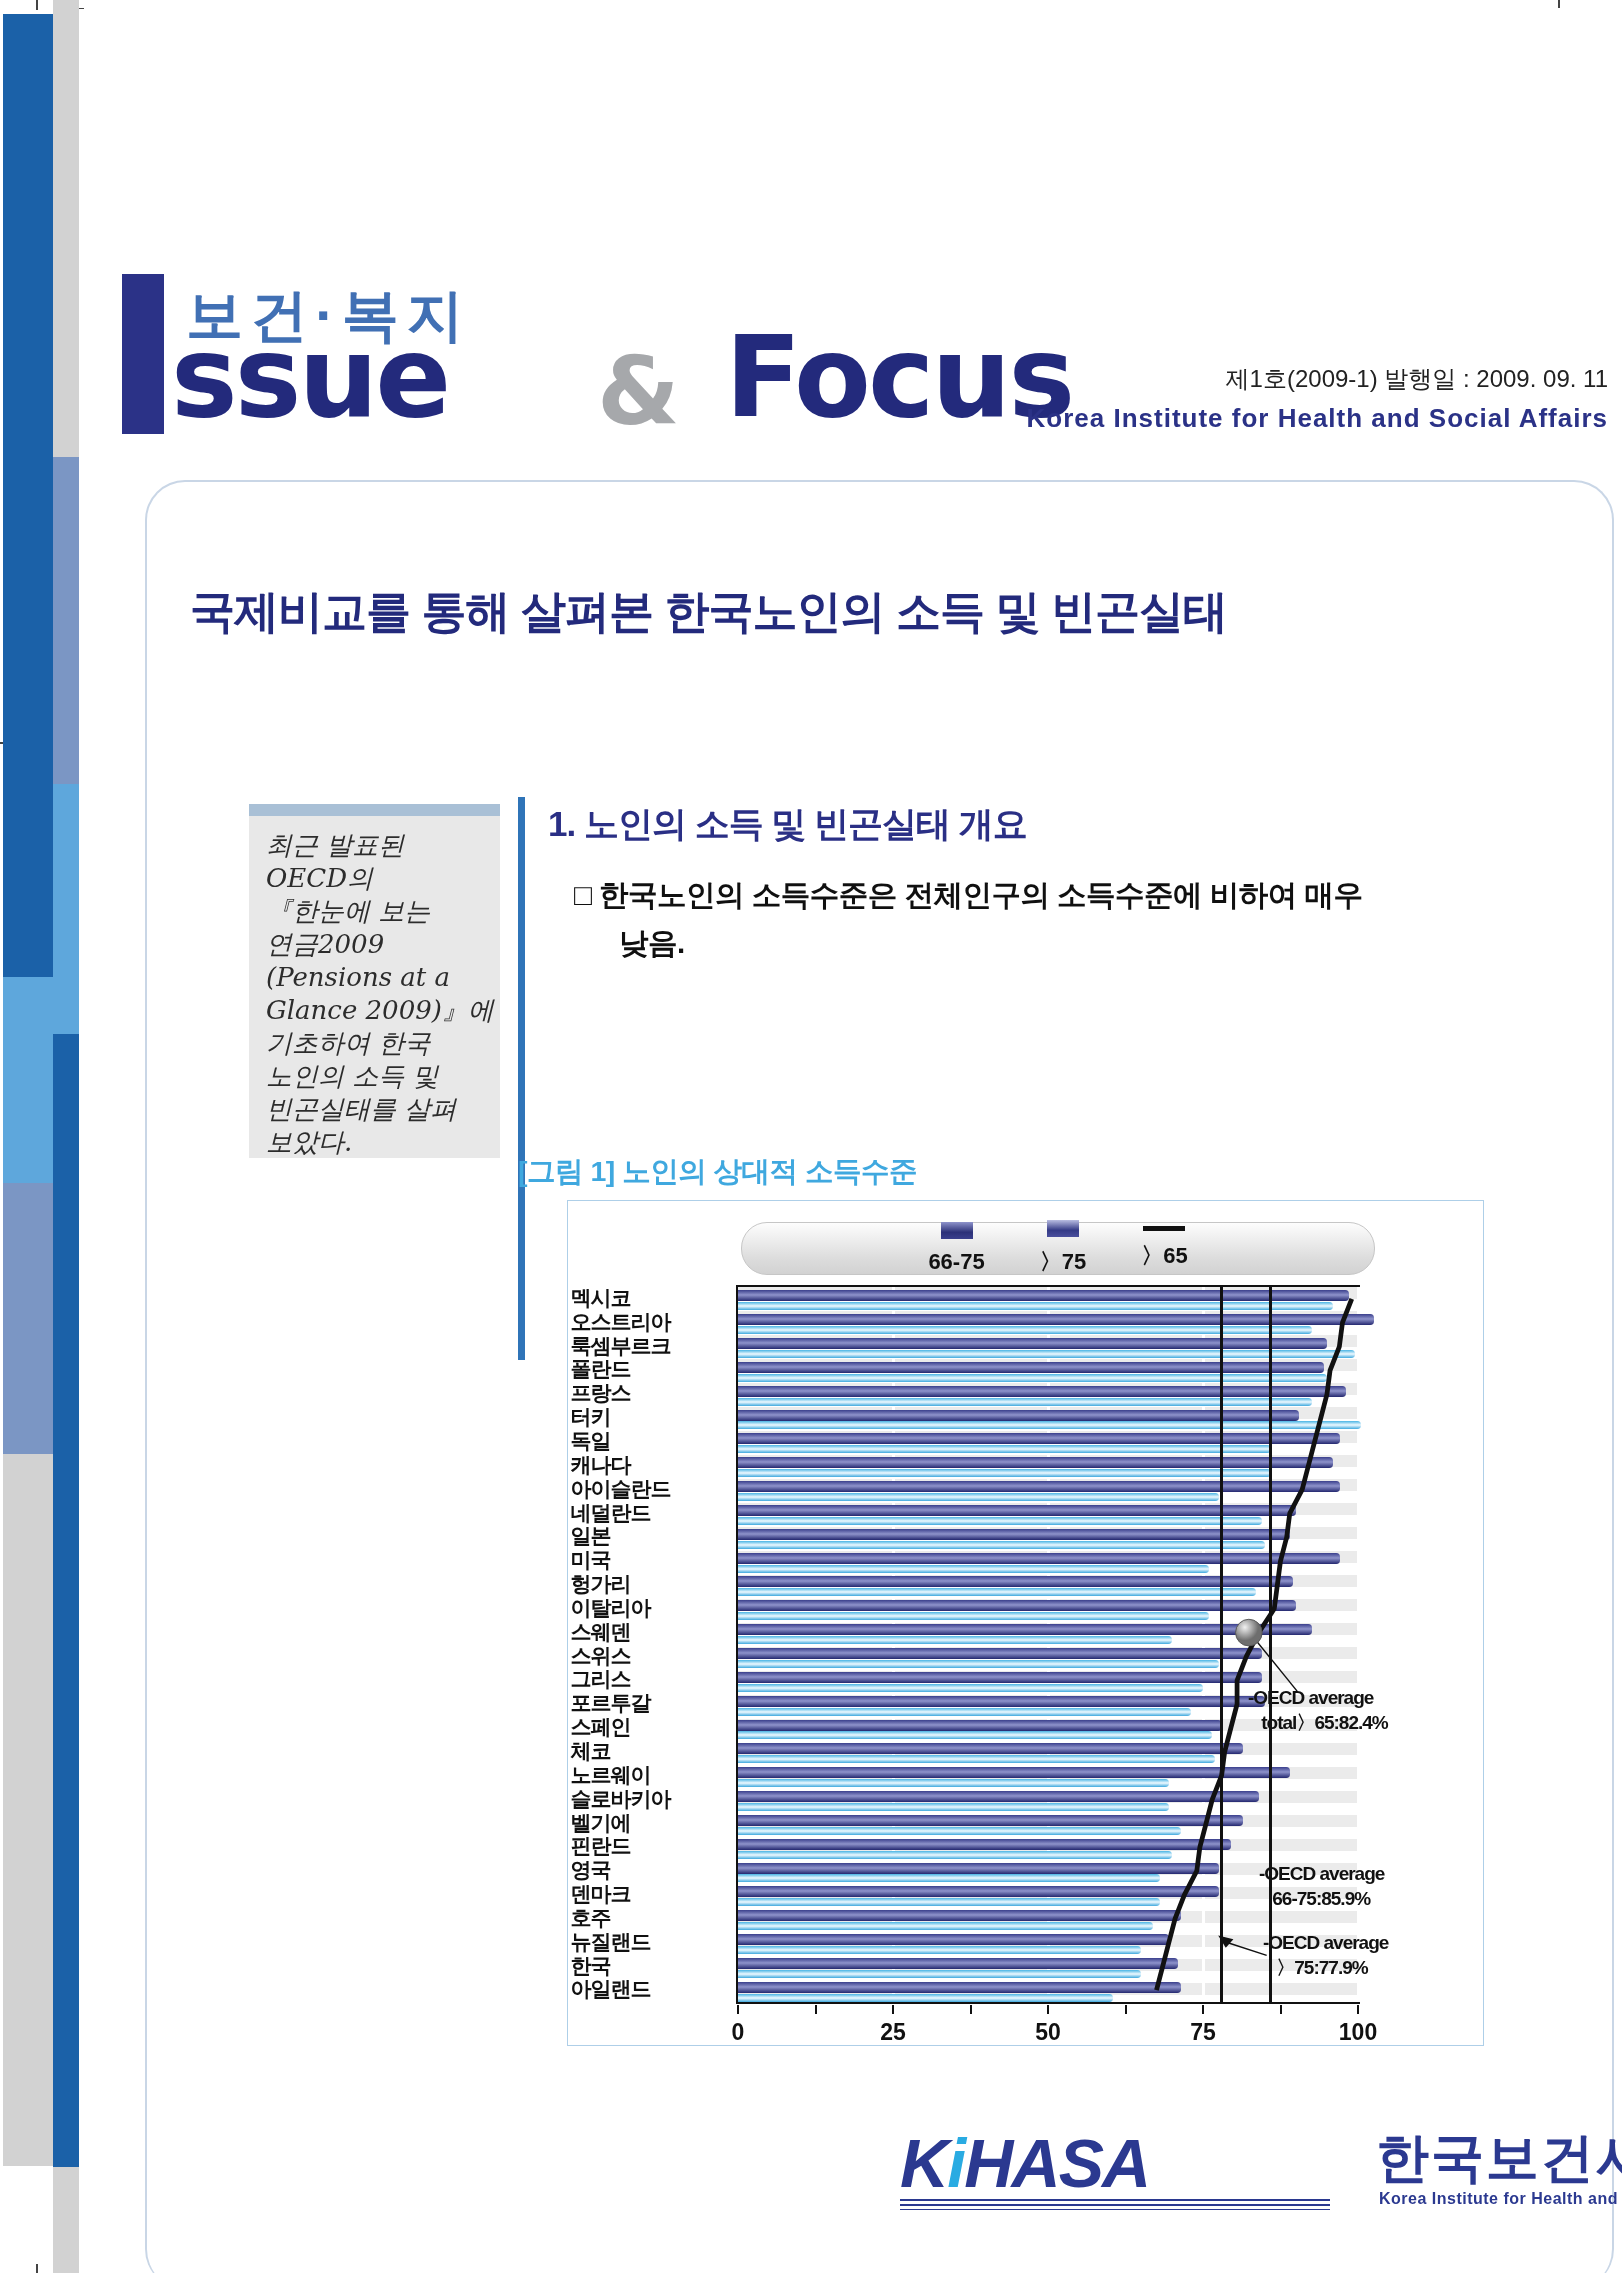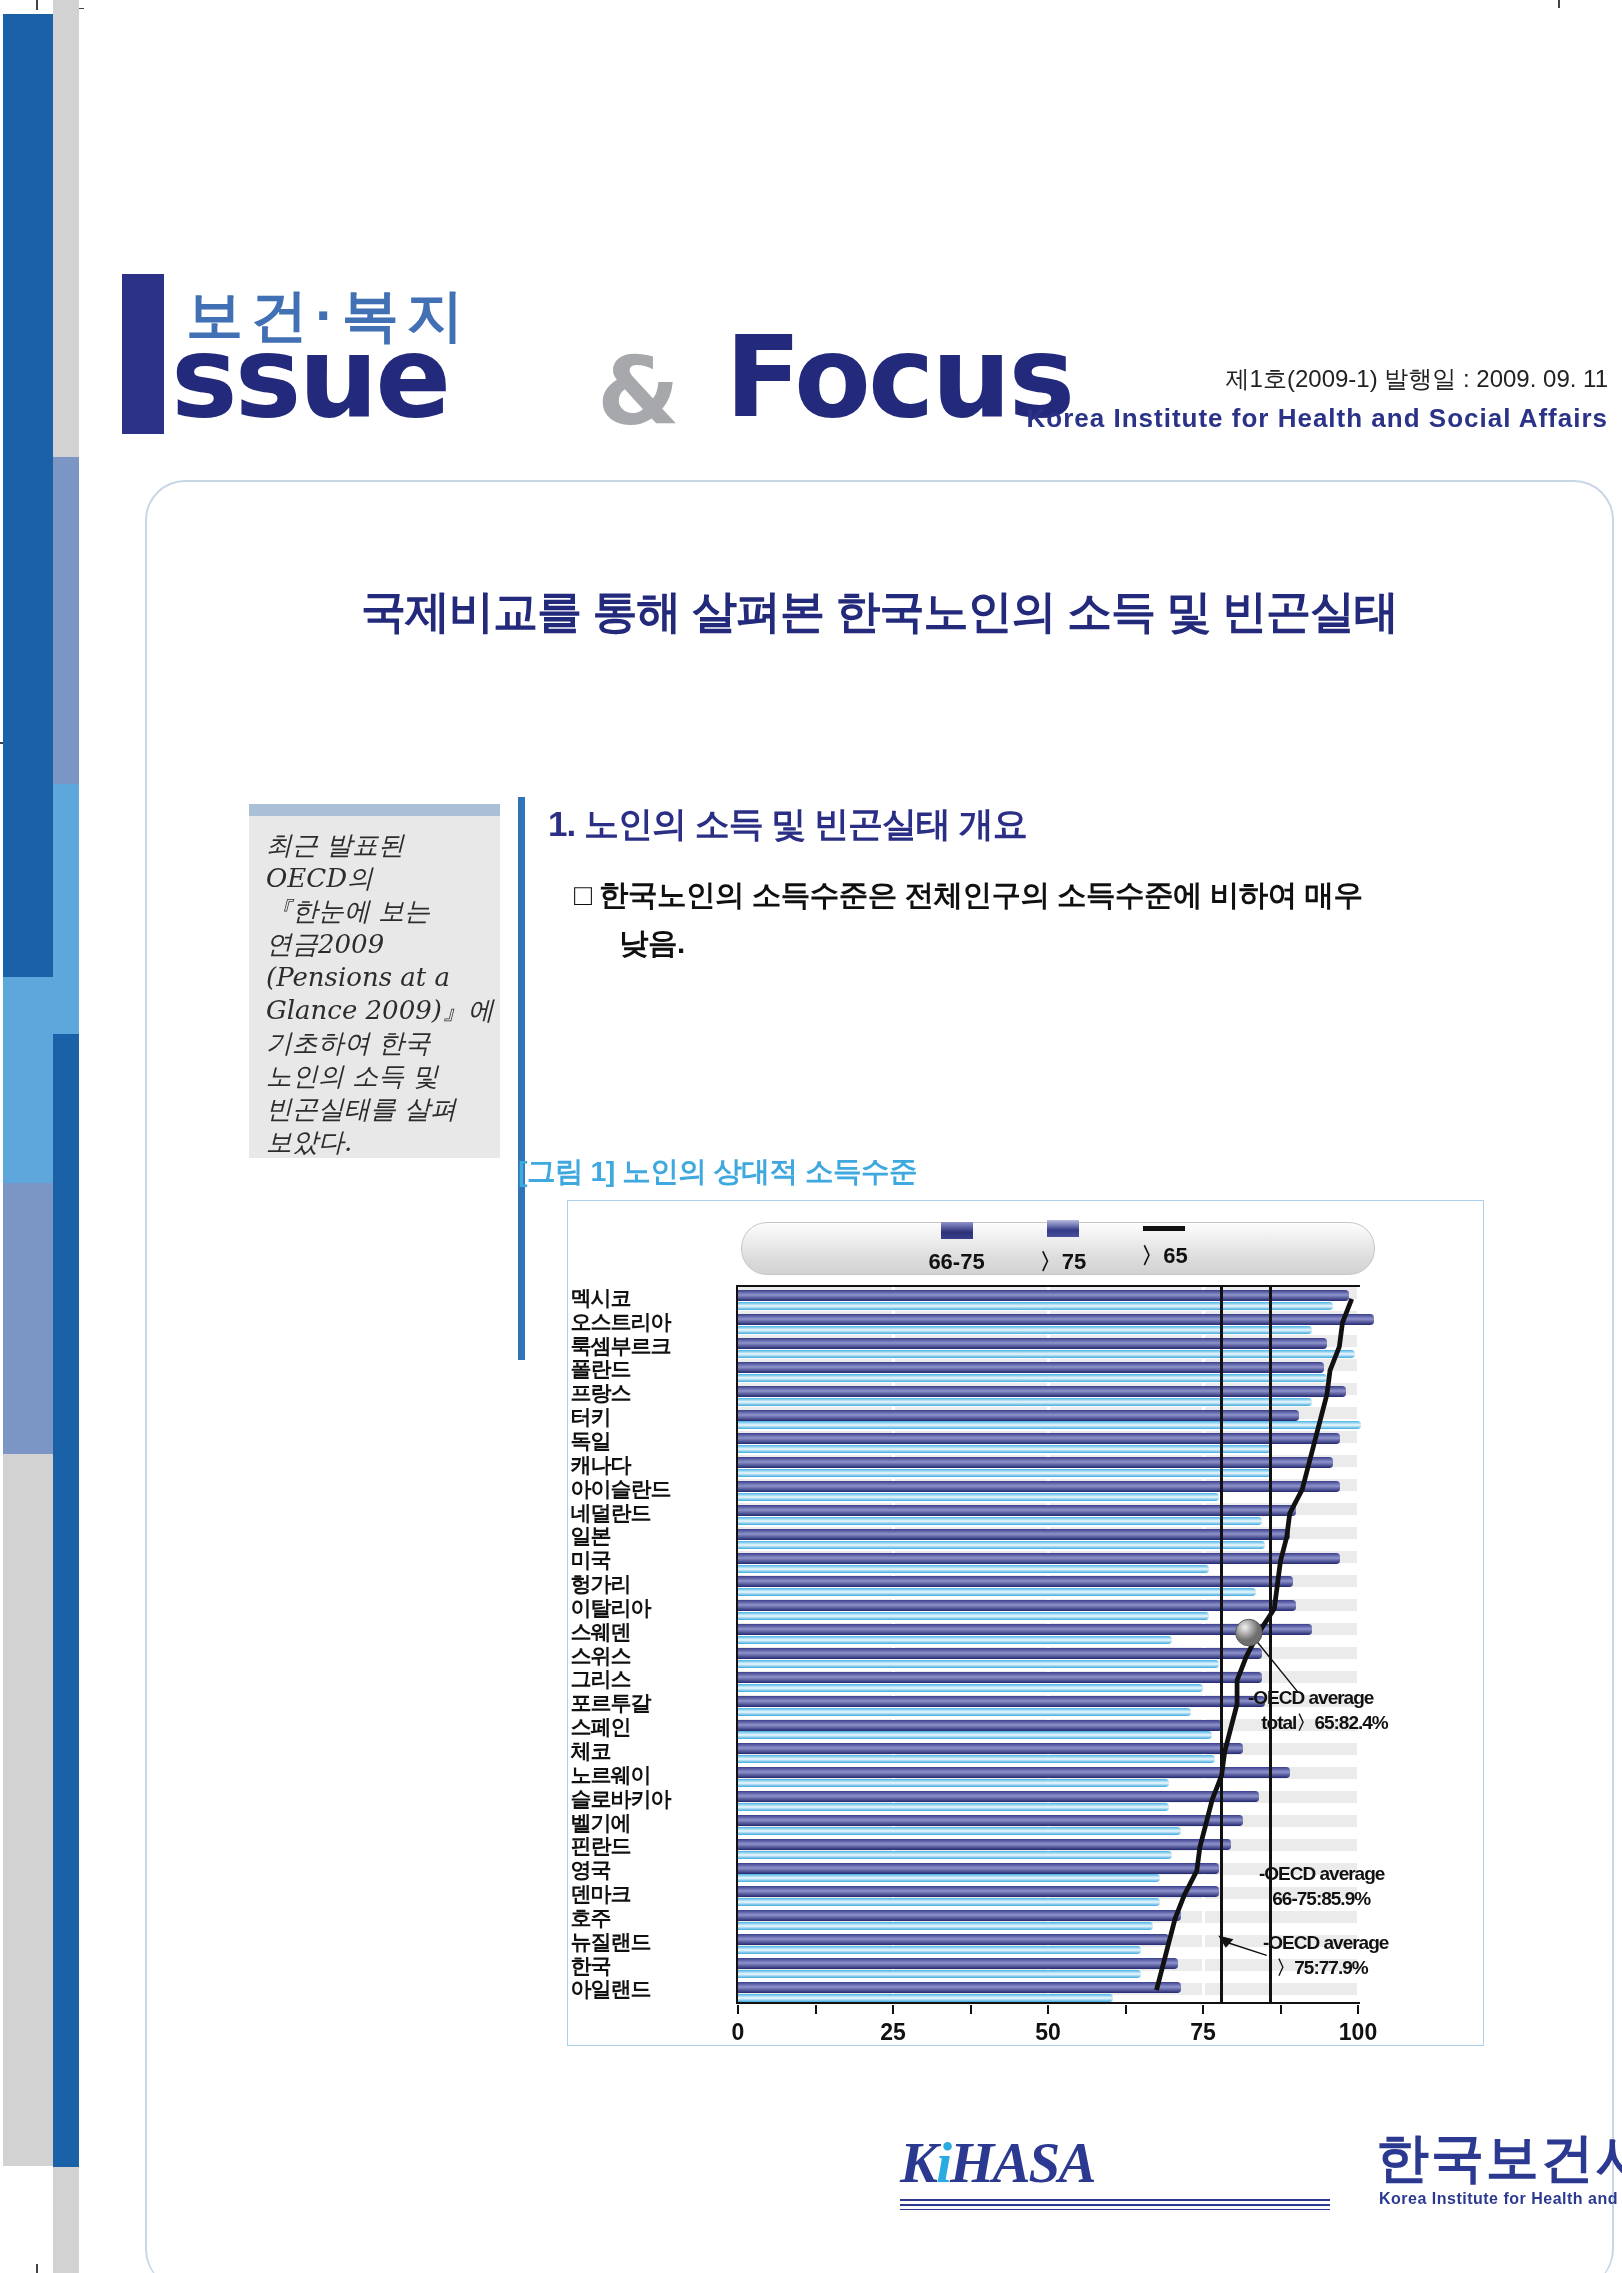--- a/index.html
+++ b/index.html
@@ -17,21 +17,21 @@
   
   .ibar{position:absolute;left:122px;top:274px;width:42px;height:160px;background:#2b3287;}
   .mh-korean{position:absolute;left:186px;top:278px;font-size:57px;font-weight:bold;color:#4170b4;letter-spacing:7.6px;font-family:"Liberation Sans",sans-serif;}
   .mh-big{position:absolute;top:321px;font-size:112px;line-height:112px;font-weight:bold;color:#232a7c;font-family:"DejaVu Sans",sans-serif;letter-spacing:-2.9px;}
   .mh-ssue{left:171px;}
   .mh-amp{left:597px;color:#a6a8ab;font-size:95px;top:335px;}
   .mh-focus{left:725px;}
   .issue-line{position:absolute;right:15px;top:363px;width:656px;text-align:right;font-size:24px;color:#222;}
   .mh-sub{position:absolute;right:15px;top:403px;width:656px;text-align:right;font-size:26px;font-weight:bold;color:#2b3287;letter-spacing:1px;}
   
-  .doc-title{position:absolute;left:190px;top:582px;width:1379px;text-align:center;
+  .doc-title{position:absolute;left:190px;top:582px;width:1379px;text-align:left;
     font-size:45px;font-weight:bold;color:#232a7c;letter-spacing:-1px;}
   
   .side-accent{position:absolute;left:249px;top:804px;width:251px;height:12.4px;background:#a9c0d6;}
   .side-box{position:absolute;left:249px;top:816px;width:251px;height:342px;background:#e8e8e8;
     padding:13.3px 0 0 17px;box-sizing:border-box;}
   .side-box div{font-family:"DejaVu Serif",serif;font-style:italic;font-size:26px;line-height:33px;color:#2c2c2c;}
   
   .v-divider{position:absolute;left:518px;top:797px;width:6.7px;height:563px;background:#2f74b8;}
   .sec-head{position:absolute;left:548px;top:801px;font-size:35px;font-weight:bold;color:#2a2f85;letter-spacing:-1px;}
   .para1{position:absolute;left:574px;top:871px;font-size:29.5px;font-weight:bold;color:#101010;line-height:48px;letter-spacing:-0.5px;}
@@ -61,21 +61,21 @@
   .labels-layer{position:absolute;left:0;top:84px;width:162px;height:715px;}
   .clabel{position:absolute;right:7.6px;width:152px;text-align:left;font-size:21px;font-weight:bold;color:#111;
     line-height:24px;letter-spacing:-1px;white-space:nowrap;}
   .plot-svg{position:absolute;left:0;top:0;overflow:visible;}
   .tick{position:absolute;width:1.9px;height:8.6px;background:#111;top:718px;}
   .ticklabel{position:absolute;top:732px;width:57px;margin-left:-28.5px;text-align:center;font-size:23px;font-weight:bold;color:#111;}
   .anno{position:absolute;font-size:19px;font-weight:bold;color:#111;line-height:25px;letter-spacing:-1px;white-space:nowrap;}
   .anno .ind{padding-left:13.3px;}
   
   .footer{position:absolute;left:900px;top:2129px;}
-  .kihasa{font-family:Liberation Serif, serif;font-style:italic;font-weight:bold;font-size:57px;line-height:68px;color:#2b3990;letter-spacing:-1.9px;}
+  .kihasa{font-family:Liberation Sans, sans-serif;font-style:italic;font-weight:bold;font-size:68px;line-height:68px;color:#2b3990;letter-spacing:-1.9px;}
   .kihasa .cy{color:#29abe2;}
   .hatch{width:430px;height:11.4px;margin-top:1.9px;
     background:repeating-linear-gradient(180deg,#2b3990 0 1.9px,#fff 1.9px 4.8px);}
   .f-kor{position:absolute;left:476px;top:0px;font-size:53px;line-height:57px;font-weight:bold;color:#2b3990;letter-spacing:1.9px;white-space:nowrap;}
   .f-eng{position:absolute;left:479px;top:61px;font-size:16px;font-weight:bold;color:#2b3990;letter-spacing:0.5px;white-space:nowrap;}
   .cropmark{position:absolute;background:#444;}
 </style>
 </head>
 <body>
 

